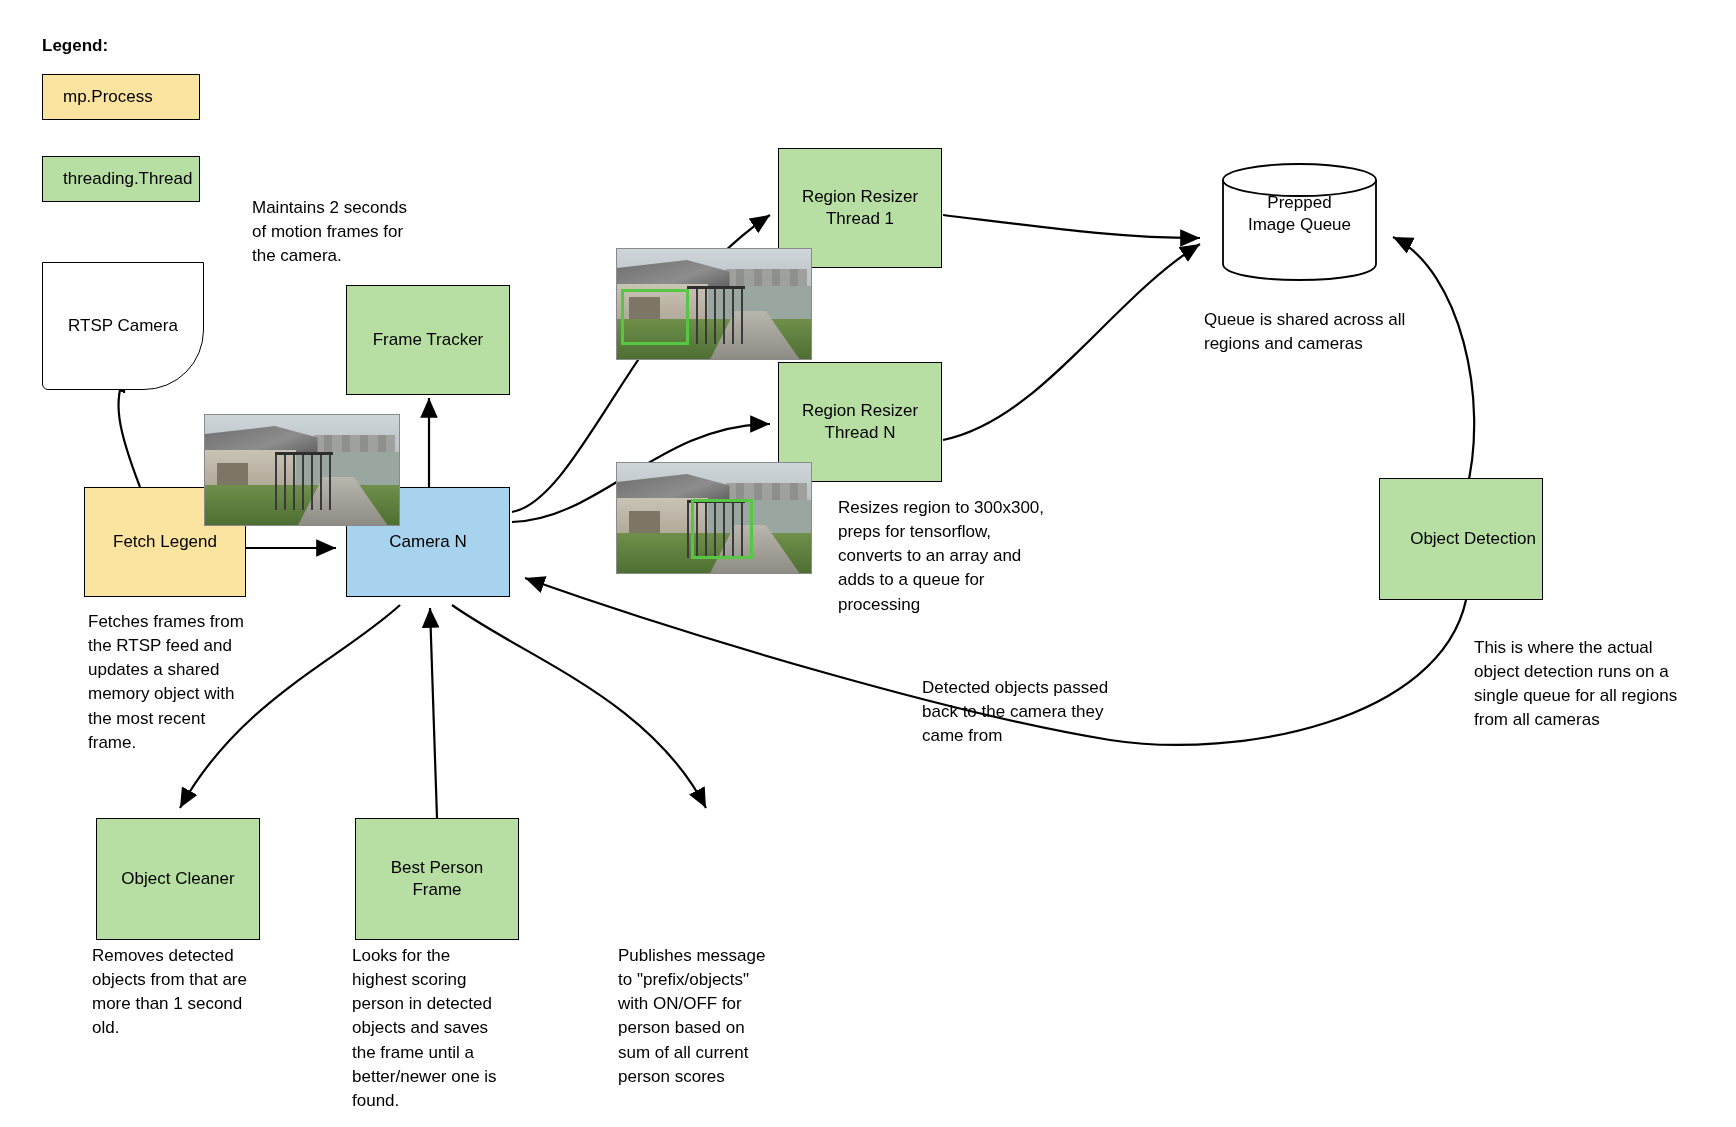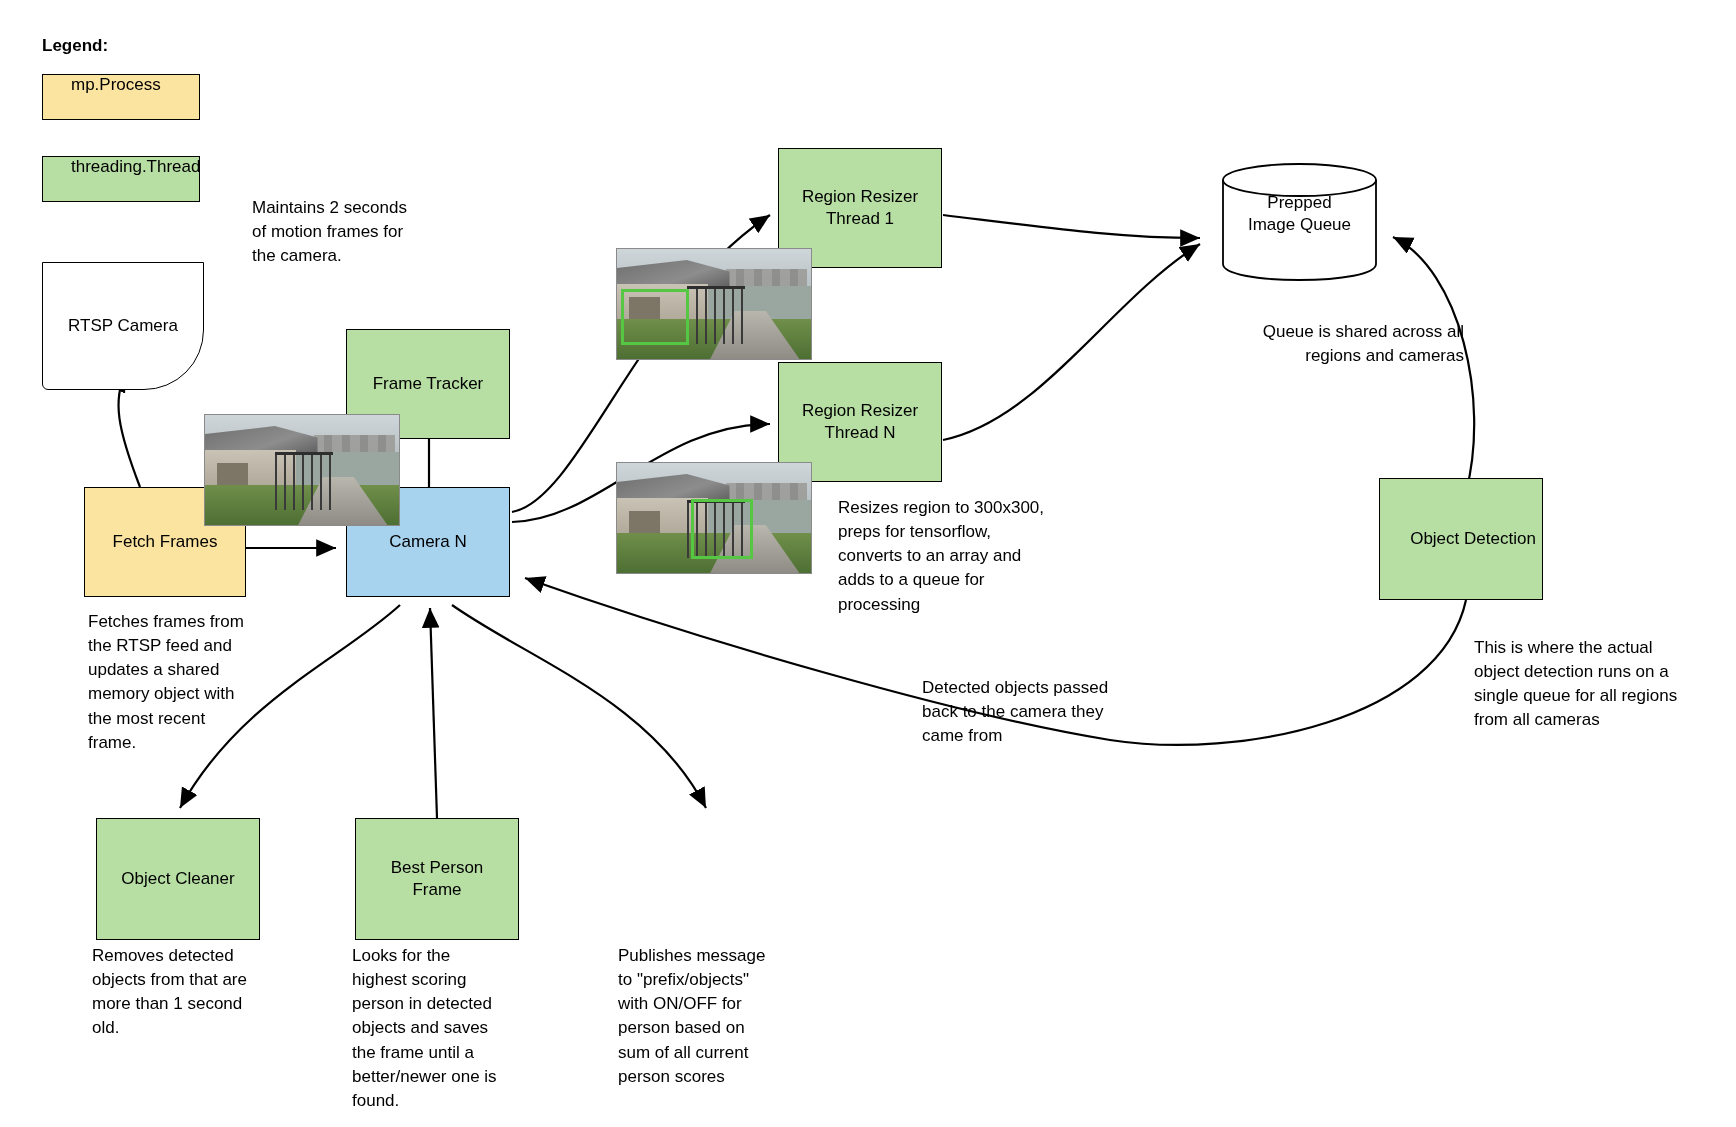--- a/index.html
+++ b/index.html
@@ -50,21 +50,22 @@
     font-size: 17px;
     font-weight: bold;
   }
   .legend-box {
     position: absolute;
     box-sizing: border-box;
     border: 1.6px solid #000000;
     width: 158px;
     height: 46px;
     display: flex;
-    padding-left: 28px;
+    align-items: center;
+    padding-left: 20px;
     font-size: 17px;
   }
   .note {
     position: absolute;
     font-size: 17px;
     line-height: 1.42;
     white-space: pre-line;
   }
   
   .photo {
@@ -161,25 +162,25 @@
   <div class="legend-title">Legend:</div>
   <div class="legend-box yellow" style="left:42px; top:74px;">
     <span>mp.Process</span>
   </div>
   <div class="legend-box green" style="left:42px; top:156px;">
     <span>threading.Thread</span>
   </div>
 
   <div class="node white" style="left:42px; top:262px; width:162px; height:128px; border-radius:0 0 60px 6px;">RTSP Camera</div>
 
-  <div class="node yellow" style="left:84px; top:487px; width:162px; height:110px;">Fetch Frames</div>
+  <div class="node yellow" style="left:84px; top:487px; width:162px; height:110px;">Fetch Legend</div>
 
   <div class="node blue" style="left:346px; top:487px; width:164px; height:110px;">Camera N</div>
 
-  <div class="node green" style="left:346px; top:285px; width:164px; height:110px;margin-top:44px;">Frame Tracker</div>
+  <div class="node green" style="left:346px; top:285px; width:164px; height:110px;">Frame Tracker</div>
 
   <div class="node green" style="left:778px; top:148px; width:164px; height:120px;">Region Resizer
 Thread 1</div>
 
   <div class="node green" style="left:778px; top:362px; width:164px; height:120px;">Region Resizer
 Thread N</div>
 
   <div style="position:absolute; left:1222px; top:162px; width:155px; height:120px;padding-left:11px;">
     <svg width="155" height="120" viewBox="0 0 155 120" style="position:absolute; left:0; top:0;">
       <path d="M1,18 L1,102 C1,112 35,118 77,118 C120,118 154,112 154,102 L154,18" fill="#ffffff" stroke="#000" stroke-width="1.8"></path>
@@ -245,21 +246,21 @@
 memory object with
 the most recent
 frame.</div>
 
   <div class="note" style="left:838px; top:496px; width:250px;">Resizes region to 300x300,
 preps for tensorflow,
 converts to an array and
 adds to a queue for
 processing</div>
 
-  <div class="note" style="left:1204px; top:320px; width:260px;text-align:right;">Queue is shared across all
+  <div class="note" style="left:1204px; top:308px; width:260px;">Queue is shared across all
 regions and cameras</div>
 
   <div class="note" style="left:1474px; top:636px; width:236px;">This is where the actual
 object detection runs on a
 single queue for all regions
 from all cameras</div>
 
   <div class="note" style="left:922px; top:676px; width:216px;">Detected objects passed
 back to the camera they
 came from</div>

